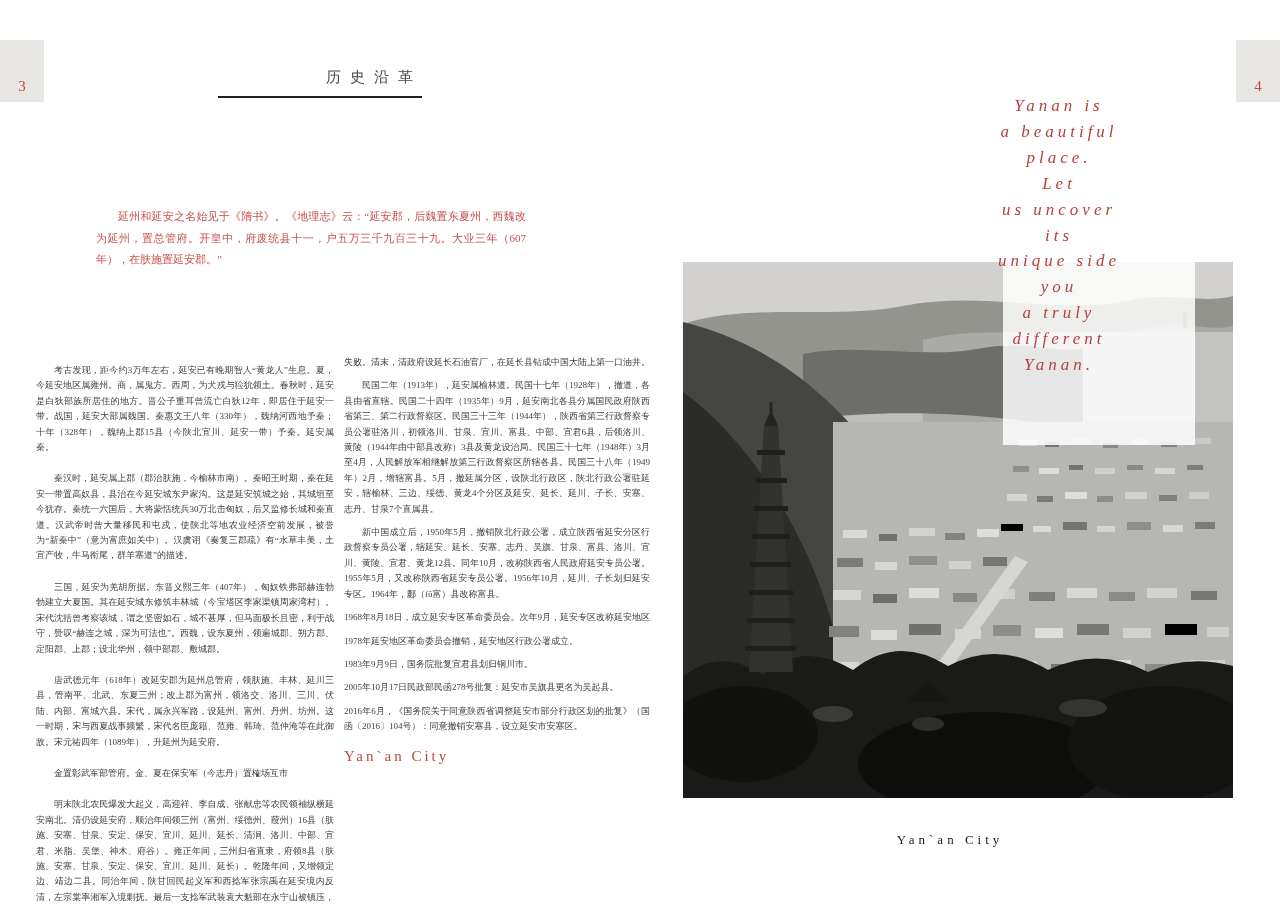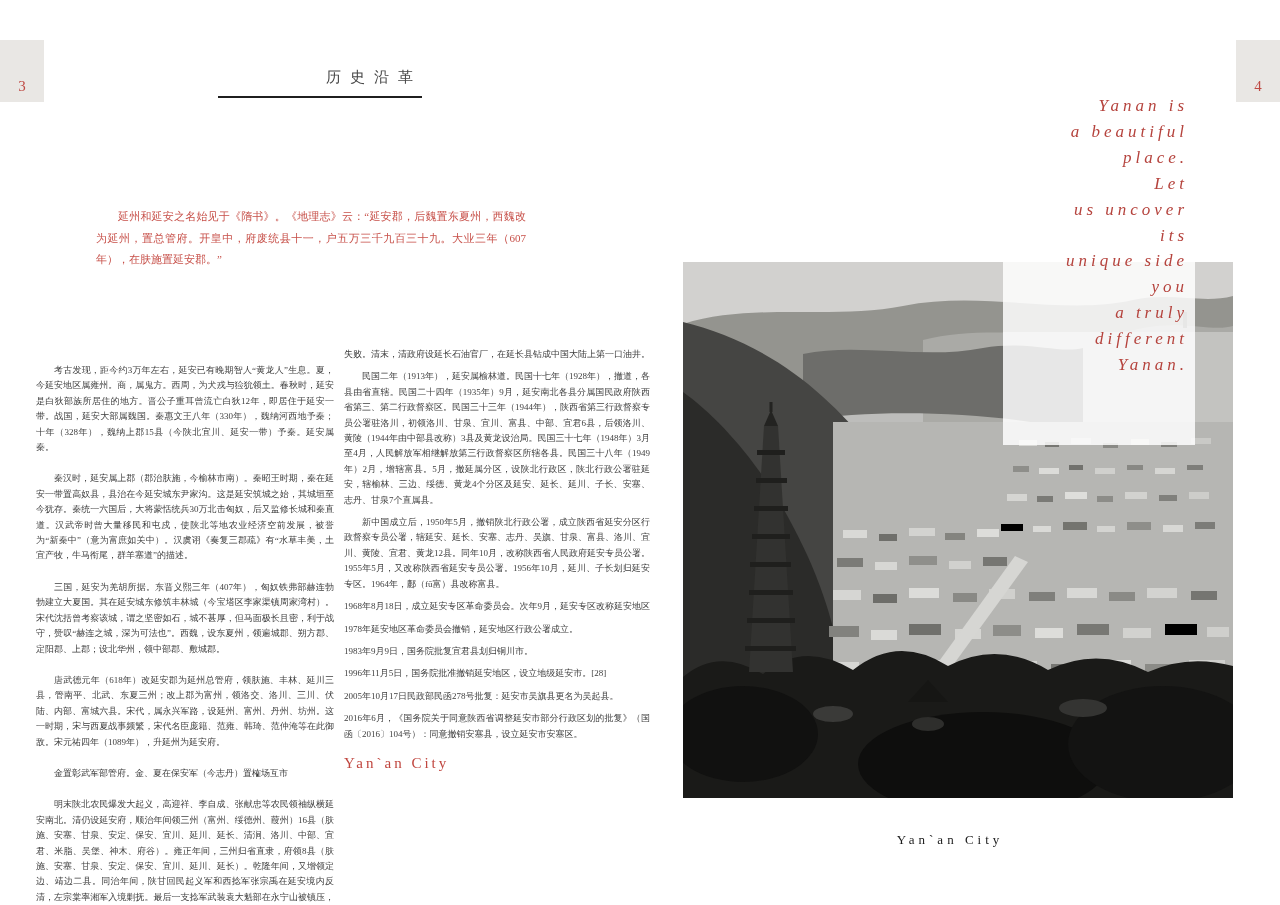--- a/index.html
+++ b/index.html
@@ -19,29 +19,29 @@
   .page-header .rule{margin-top:9px;border-bottom:2px solid #1f1f1f;height:0;}
   
   .intro{position:absolute;left:96px;top:206px;width:430px;font-size:11px;line-height:21.5px;
     color:#c75049;text-align:justify;text-indent:2em;}
   
   .col{position:absolute;top:347px;font-size:9px;line-height:15.4px;text-align:justify;color:#3e3e3e;}
   .col p{margin:16px 0 8px 0;}
   .col p.indent{text-indent:2em;}
   .col1{left:36px;width:298px;}
   .col2{left:344px;width:306px;}
-  .col2 p{margin:0 0 7px 0;}
+  .col2 p{margin:8px 0 7px 0;}
   .col2-footer{margin-top:14px;font-size:15px;letter-spacing:3px;color:#c0463f;}
   
   .photo-wrap{position:absolute;left:683px;top:262px;width:550px;height:536px;}
   .photo-wrap svg{display:block;width:100%;height:100%;}
   .photo-panel{position:absolute;left:1003px;top:262px;width:192px;height:183px;
     background:rgba(255,255,255,0.84);}
   
-  .pullquote{position:absolute;left:930px;top:93px;width:258px;text-align:right;
+  .pullquote{position:absolute;left:930px;top:93px;width:258px;text-align:center;
     color:#b5433d;font-style:italic;font-size:17px;line-height:25.9px;letter-spacing:4px;}
   
   .photo-caption{position:absolute;left:830px;top:832px;width:240px;text-align:center;
     font-size:13px;letter-spacing:4px;color:#1c1c1c;}
 </style>
 </head>
 <body>
 
 <div class="spread">
 
@@ -68,21 +68,20 @@
     <p class="indent">明末陕北农民爆发大起义，高迎祥、李自成、张献忠等农民领袖纵横延安南北。清仍设延安府，顺治年间领三州（富州、绥德州、葭州）16县（肤施、安塞、甘泉、安定、保安、宜川、延川、延长、清涧、洛川、中部、宜君、米脂、吴堡、神木、府谷）。雍正年间，三州归省直隶，府领8县（肤施、安塞、甘泉、安定、保安、宜川、延川、延长）。乾隆年间，又增领定边、靖边二县。同治年间，陕甘回民起义军和西捻军张宗禹在延安境内反清，左宗棠率湘军入境剿抚。最后一支捻军武装袁大魁部在永宁山被镇压，捻军运动在中国最后</p>
   </div>
 
   <div class="col col2">
     <p>失败。清末，清政府设延长石油官厂，在延长县钻成中国大陆上第一口油井。</p>
     <p class="indent">民国二年（1913年），延安属榆林道。民国十七年（1928年），撤道，各县由省直辖。民国二十四年（1935年）9月，延安南北各县分属国民政府陕西省第三、第二行政督察区。民国三十三年（1944年），陕西省第三行政督察专员公署驻洛川，初领洛川、甘泉、宜川、富县、中部、宜君6县，后领洛川、黄陵（1944年由中部县改称）3县及黄龙设治局。民国三十七年（1948年）3月至4月，人民解放军相继解放第三行政督察区所辖各县。民国三十八年（1949年）2月，增辖富县。5月，撤延属分区，设陕北行政区，陕北行政公署驻延安，辖榆林、三边、绥德、黄龙4个分区及延安、延长、延川、子长、安塞、志丹、甘泉7个直属县。</p>
     <p class="indent">新中国成立后，1950年5月，撤销陕北行政公署，成立陕西省延安分区行政督察专员公署，辖延安、延长、安塞、志丹、吴旗、甘泉、富县、洛川、宜川、黄陵、宜君、黄龙12县。同年10月，改称陕西省人民政府延安专员公署。1955年5月，又改称陕西省延安专员公署。1956年10月，延川、子长划归延安专区。1964年，鄜（fū富）县改称富县。</p>
     <p>1968年8月18日，成立延安专区革命委员会。次年9月，延安专区改称延安地区</p>
     <p>1978年延安地区革命委员会撤销，延安地区行政公署成立。</p>
     <p>1983年9月9日，国务院批复宜君县划归铜川市。</p>
-    <p>1996年11月5日，国务院批准撤销延安地区，设立地级延安市。[28]</p>
     <p>2005年10月17日民政部民函278号批复：延安市吴旗县更名为吴起县。</p>
     <p>2016年6月，《国务院关于同意陕西省调整延安市部分行政区划的批复》（国函〔2016〕104号）：同意撤销安塞县，设立延安市安塞区。</p>
     <div class="col2-footer">Yan`an City</div>
   </div>
 
   <div class="photo-wrap">
     <svg viewBox="0 0 550 536" preserveAspectRatio="none">
       <rect width="550" height="536" fill="#bdbdbb"></rect>
       <rect width="550" height="90" fill="#d2d1cf"></rect>
       <path d="M0,62 C70,40 150,58 220,44 C300,28 380,54 450,38 C490,30 520,42 550,34 L550,140 L0,140 Z" fill="#94948f"></path>

